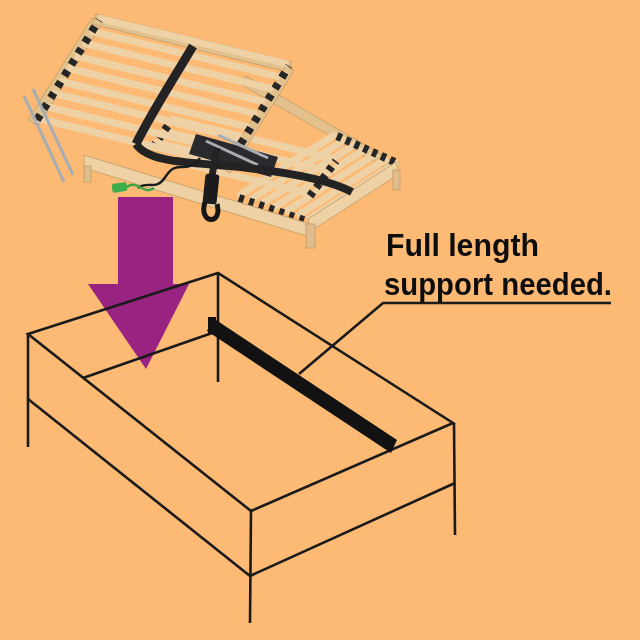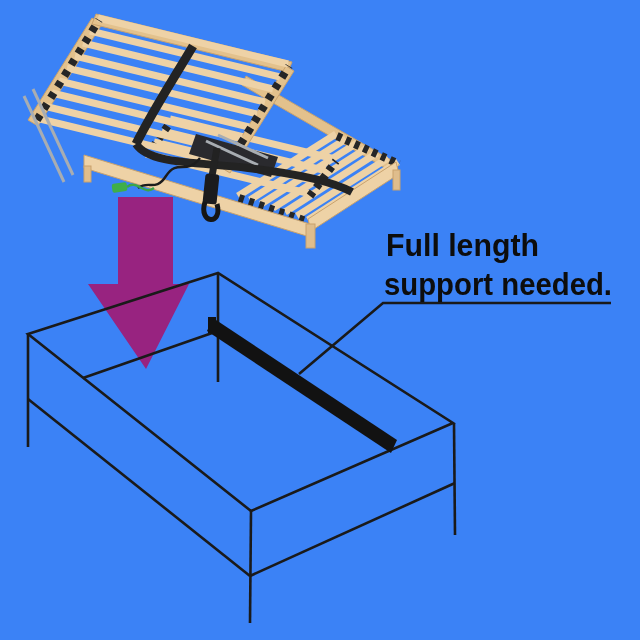--- a/index.html
+++ b/index.html
@@ -1,16 +1,16 @@
 <!DOCTYPE html>
 <html><head>
 <meta charset="utf-8">
 <style>
   html,body{margin:0;padding:0;background:#fff;}
-  .stage{position:relative;width:640px;height:640px;background:#3b82f6;overflow:hidden;
+  .stage{position:relative;width:640px;height:640px;background:#fdba74;overflow:hidden;
          font-family:"Liberation Sans",sans-serif;}
   .stage svg{position:absolute;left:0;top:0;}
   .callout-text{font-family:"Liberation Sans",sans-serif;font-weight:bold;font-size:31px;}
 </style>
 </head>
 <body>
 
 <div class="stage">
 <svg width="640" height="640" viewBox="0 0 640 640">
 

